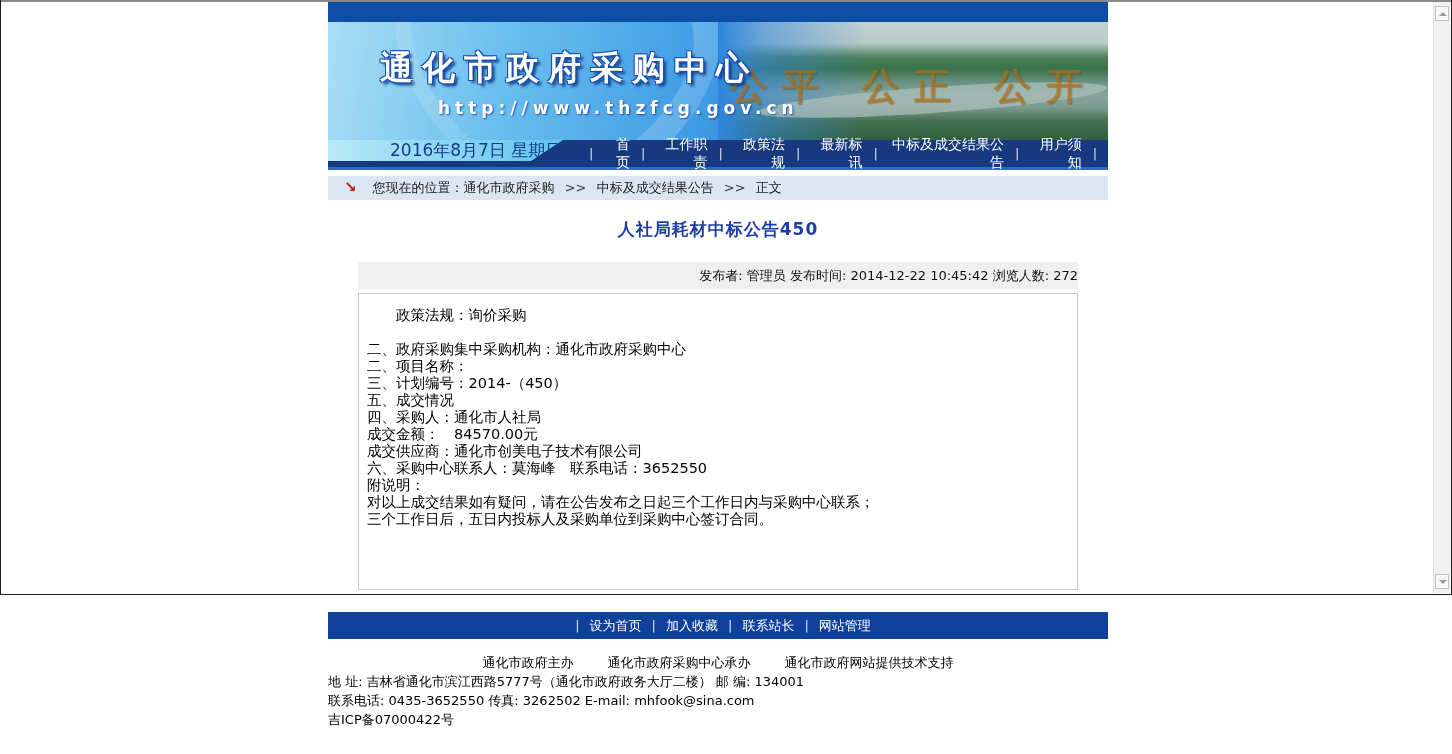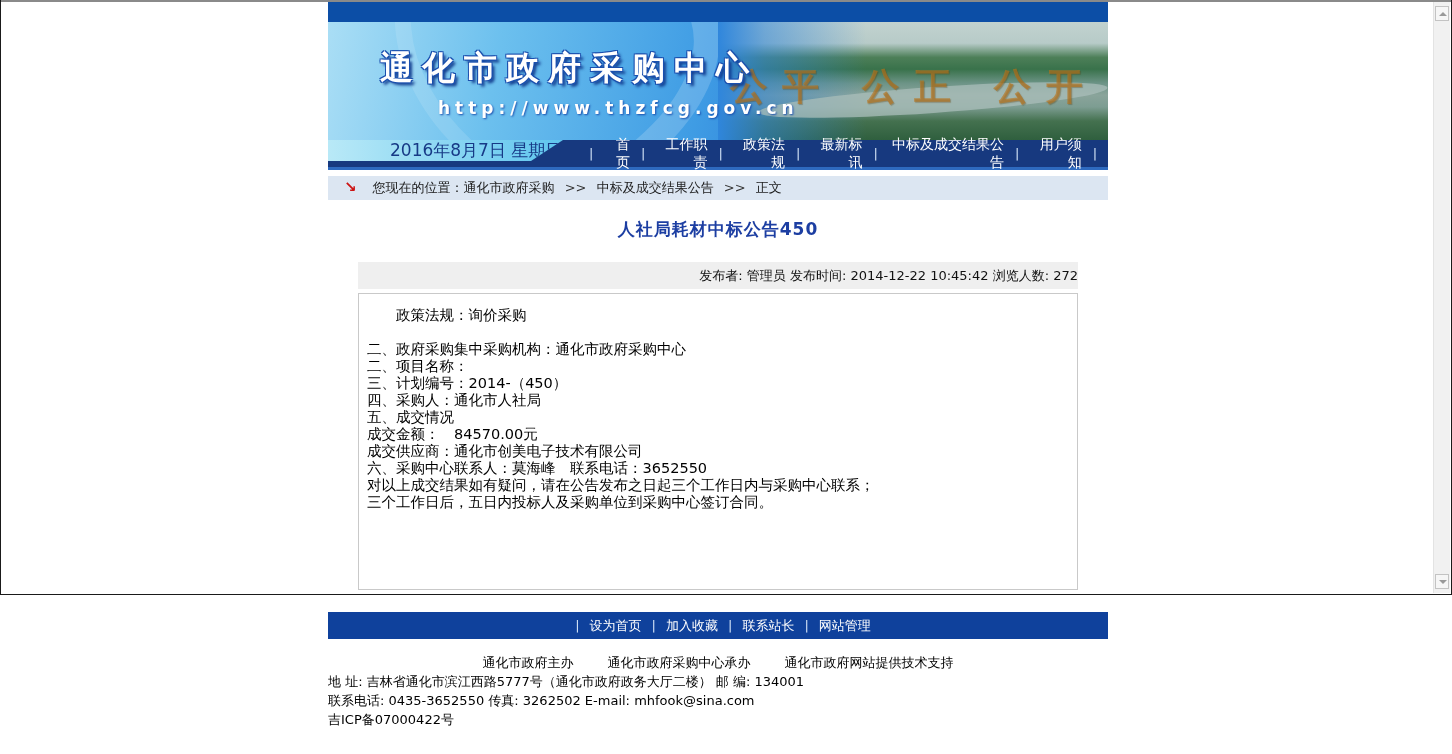--- a/index.html
+++ b/index.html
@@ -117,25 +117,26 @@
     <div class="article-title">人社局耗材中标公告450</div>
 
     <div class="meta-bar">发布者: 管理员 发布时间: 2014-12-22 10:45:42 浏览人数: 272</div>
 
     <div class="content-box" id="content-box">
         <div class="line">　　政策法规：询价采购</div>
         <div class="line"></div>
         <div class="line">二、政府采购集中采购机构：通化市政府采购中心</div>
         <div class="line">二、项目名称：</div>
         <div class="line">三、计划编号：2014-（450）</div>
+        <div class="line">五、成交情况</div>
         <div class="line">四、采购人：通化市人社局</div>
-        <div class="line">五、成交情况</div>
         <div class="line">成交金额：　84570.00元</div>
         <div class="line">成交供应商：通化市创美电子技术有限公司</div>
         <div class="line">六、采购中心联系人：莫海峰　联系电话：3652550</div>
+        <div class="line">附说明：</div>
         <div class="line">对以上成交结果如有疑问，请在公告发布之日起三个工作日内与采购中心联系；</div>
         <div class="line">三个工作日后，五日内投标人及采购单位到采购中心签订合同。</div>
       </div>
 
     <div class="footer-bar" id="footer-links">
         <span class="sep">|</span>
         <a>设为首页</a>
         <span class="sep">|</span>
         <a>加入收藏</a>
         <span class="sep">|</span>

